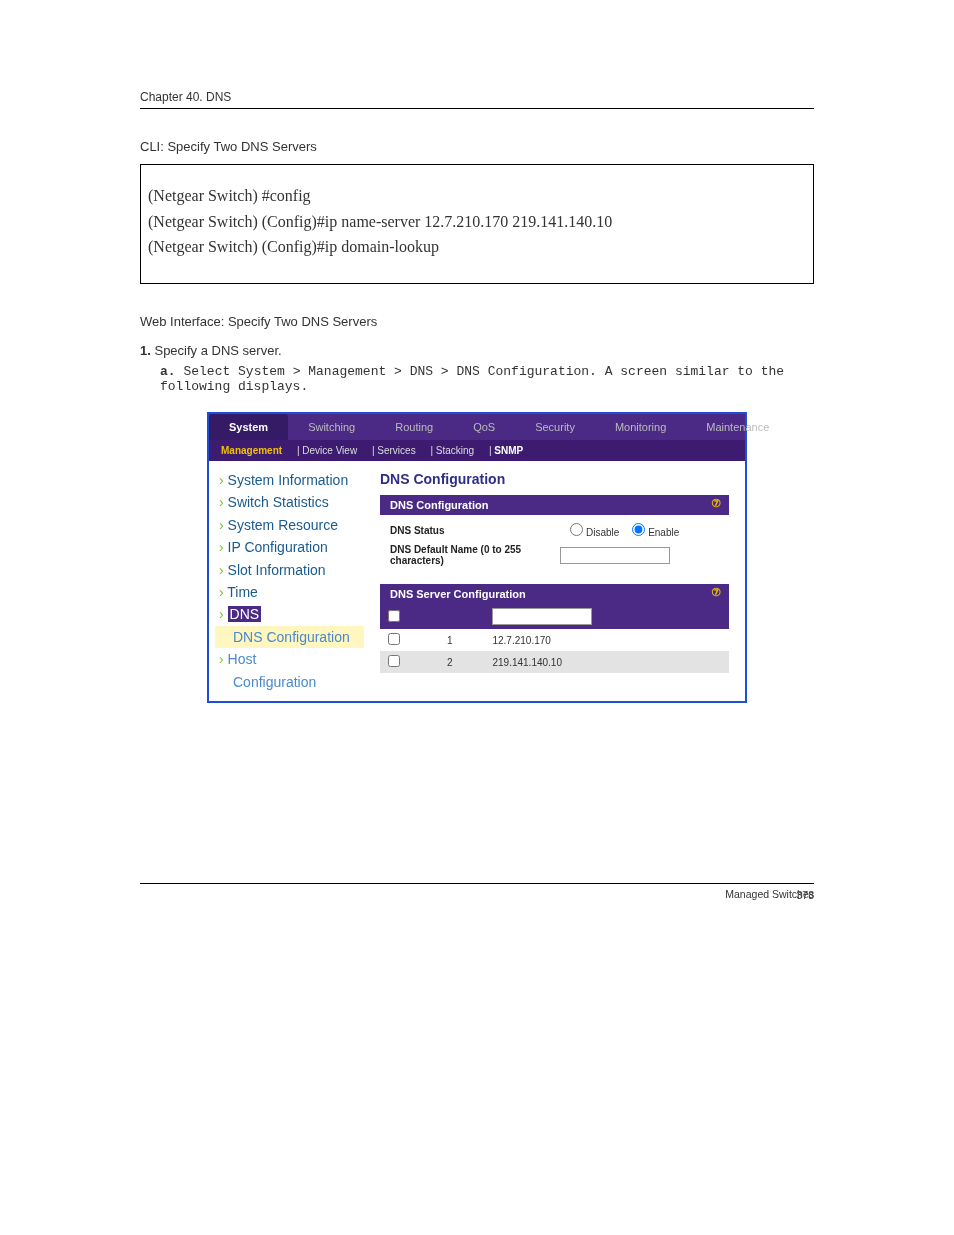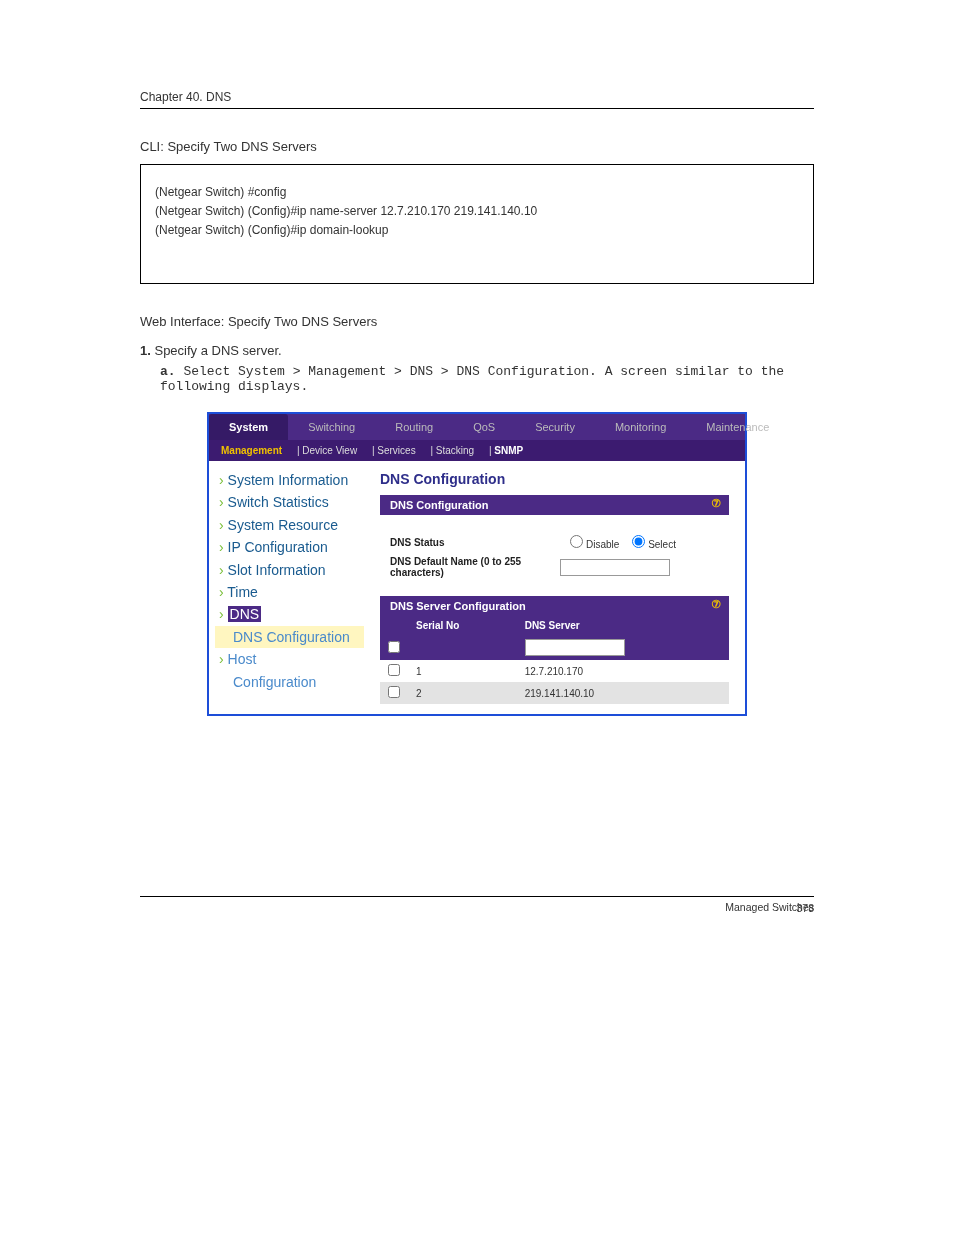--- a/index.html
+++ b/index.html
@@ -1,21 +1,21 @@
 <!DOCTYPE html>
 <html><head>
 <meta charset="utf-8">
 <style>
   * { box-sizing: border-box; margin: 0; padding: 0; }
   body { background: #fff; font-family: Arial, Helvetica, sans-serif; color: #333; width: 954px; }
   .page { padding: 90px 140px 60px 140px; }
   .chapter-head { font-size: 12px; color: #333; margin-bottom: 4px; }
   hr.sep { border: none; border-top: 1px solid #000; margin-bottom: 22px; }
   .cli-title { font-size: 13px; margin: 30px 0 10px 0; }
-  .cli-box { border: 1px solid #000; padding: 18px 14px; font-family: Liberation Sans, sans-serif; font-size: 12px; line-height: 1.6; white-space: pre; height: 120px; }
+  .cli-box { border: 1px solid #000; padding: 18px 7px; font-family: Liberation Serif, serif; font-size: 16px; line-height: 1.6; white-space: pre; height: 120px; }
   .web-title { font-size: 13px; margin-top: 30px; }
   .step { font-size: 13px; margin: 14px 0 6px 0; }
   .step-num { font-weight: bold; }
   .sub { font-size: 13px; margin-left: 20px; font-family: Liberation Mono, monospace; }
   .screenshot-wrap { margin: 18px auto 0 auto; width: 540px; }
   .ss { border: 2px solid #1d4ed8; font-size: 10px; }
   .ss-tabs { display: flex; background: #4b2a85; color: #fff; }
   .ss-tab { padding: 7px 20px; font-size: 11px; color: #bbb; }
   .ss-tab.active { background: #351a66; color: #fff; font-weight: bold; border-radius: 3px 3px 0 0; }
   .ss-sub { background: #3c1b70; color: #ddd; padding: 5px 12px; font-size: 10px; }
@@ -27,21 +27,21 @@
   .ss-side .item::before { content: "› "; color: #7bbf3a; }
   .ss-side .item { padding-left: 4px; }
   .ss-side .cur { color:#f0c000; }
   .ss-side .cur-hi { background: #4b2a85; color: #fff; padding: 0 2px; }
   .ss-side .sub-item { padding-left: 18px; color: #4a8acb; }
   .ss-side .sel { background:#fff6c0; }
   .ss-main { flex:1; padding: 10px 16px; }
   .ss-h1 { color: #2e2e8a; font-weight: bold; font-size: 14px; margin-bottom: 8px; }
   .panel-head { background: #4b2a85; color: #fff; padding: 4px 10px; font-weight: bold; font-size: 11px; position: relative; }
   .panel-head .q { position:absolute; right:8px; top:2px; color:#f0c000; font-size: 11px; }
-  .panel-body { padding: 20px 10px 12px 10px; font-size: 10px; }
+  .panel-body { padding: 8px 10px 12px 10px; font-size: 10px; }
   .row { display:flex; align-items:center; margin-bottom:6px; }
   .row .lbl { width: 170px; font-weight: bold; color:#222; }
   .radio { margin: 0 3px 0 10px; }
   .inp { border:1px solid #999; height:17px; width:110px; }
   .tbl { width:100%; border-collapse: collapse; font-size:10px; }
   .tbl th { background:#4b2a85; color:#fff; text-align:left; padding:4px 8px; font-weight:bold; }
   .tbl td { padding:4px 8px; }
   .tbl tr.inrow td { background:#4b2a85; }
   .tbl tr.alt td { background:#e3e3e3; }
   .chk { width:12px; height:12px; }
@@ -108,39 +108,34 @@
           <div class="ss-h1">DNS Configuration</div>
 
           <div class="panel-head">
             <span>DNS Configuration</span><span class="q">⑦</span>
           </div>
           <div class="panel-body">
             <div class="row">
               <div class="lbl">DNS Status</div>
               <div>
                 <input type="radio" class="radio" style=""><span>Disable</span>
-                <input type="radio" class="radio" checked="" style=""><span>Select</span>
+                <input type="radio" class="radio" checked="" style=""><span>Enable</span>
               </div>
             </div>
             <div class="row">
               <div class="lbl">DNS Default Name (0 to 255 characters)</div>
               <div><input class="inp" style=""></div>
             </div>
           </div>
 
           <div class="panel-head">
             <span>DNS Server Configuration</span><span class="q">⑦</span>
           </div>
           <table class="tbl">
             <tbody>
-                <tr>
-              <th style="width:28px"></th>
-              <th>Serial No</th>
-              <th>DNS Server</th>
-            </tr>
             <tr class="inrow">
               <td><input type="checkbox" class="chk" style=""></td>
               <td></td>
               <td><input class="inp" style="width: 100px; background: rgb(255, 255, 255);"></td>
             </tr>
             <tr>
               <td><input type="checkbox" class="chk" style=""></td>
               <td>1</td>
               <td>12.7.210.170</td>
             </tr>

